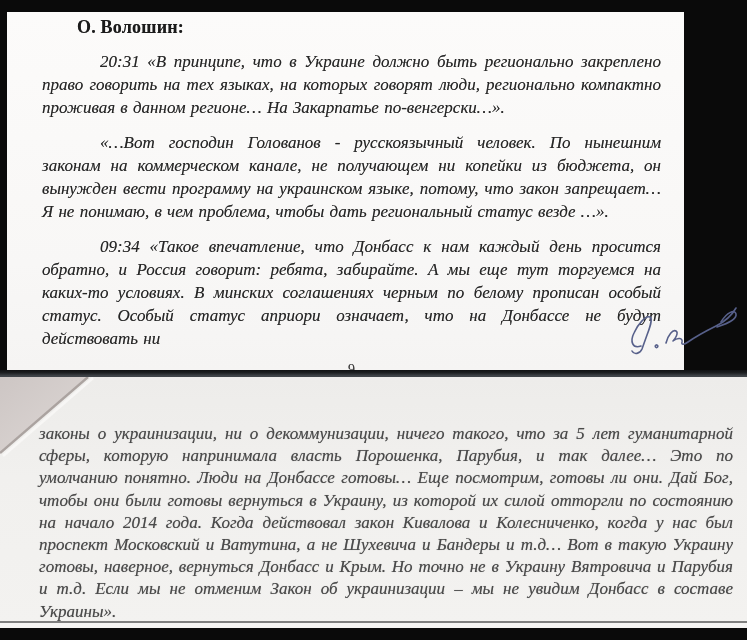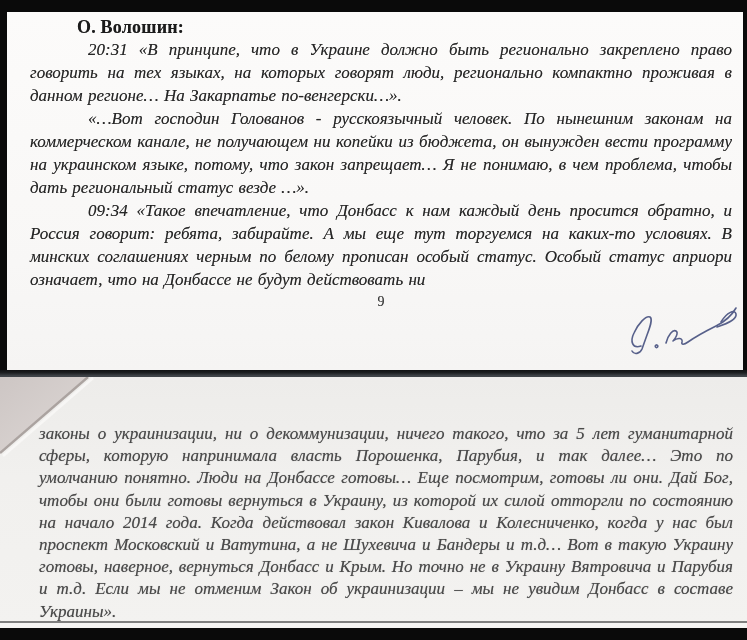--- a/index.html
+++ b/index.html
@@ -3,32 +3,32 @@
 <meta charset="utf-8">
 <style>
   html,body{margin:0;padding:0;background:#222;}
   .canvas{
     position:relative;width:747px;height:640px;overflow:hidden;
     background:#0a0a0a;
     font-family:"Liberation Serif","DejaVu Serif",serif;
   }
   
   .page1{
-    position:absolute;left:7px;top:12px;width:736px;height:358px;
+    position:absolute;left:7px;top:12px;width:677px;height:358px;
     box-sizing:border-box;padding:5px 11px 0 23px;
     background:linear-gradient(180deg,#fcfbfa 0%,#f8f7f6 70%,#f5f4f3 100%);
     overflow:hidden;
   }
   .speaker{
     font-weight:bold;font-style:normal;font-size:18px;line-height:21px;
     color:#1b1b1b;margin:0 0 0 47px;letter-spacing:.2px;
     text-shadow:0 0 .4px rgba(20,20,20,.55);
   }
   .para{
-    margin:0;font-style:italic;font-size:17px;line-height:23px;color:#262626;
+    margin:12px;font-style:italic;font-size:17px;line-height:23px;color:#262626;
     text-align:justify;text-align-last:left;text-indent:58px;word-spacing:1px;
     text-shadow:0 0 .45px rgba(40,40,40,.5);
   }
   .pagenum{
     font-style:normal;font-size:14px;color:#3a3a3a;text-align:center;
     margin-top:3px;text-shadow:0 0 .4px rgba(60,60,60,.5);
   }
   .signature{position:absolute;left:605px;top:294px;}
   
   .divider{

